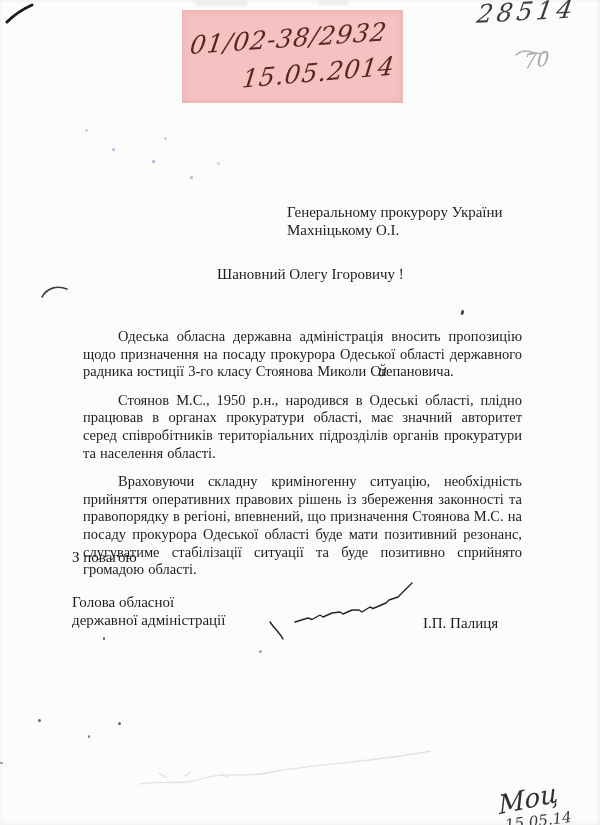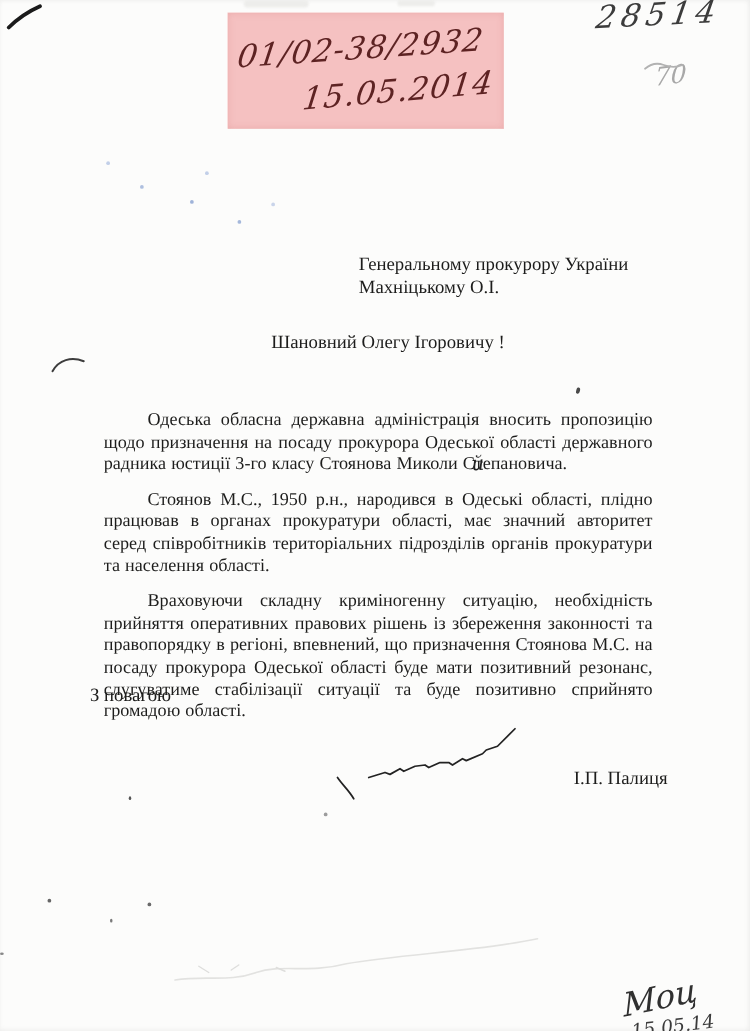--- a/index.html
+++ b/index.html
@@ -22,21 +22,21 @@
   .pencil70{left:524px;top:48px;font-size:20px;color:#a8a8a8;transform:rotate(-8deg) skewX(-10deg);}
   
   .typed{font-size:15px;line-height:17.5px;}
   .recipient{left:287px;top:204px;}
   .salutation{left:217px;top:266px;}
   .body-block{left:72px;top:317px;width:461px;text-align:justify;font-size:14.5px;line-height:17.6px;word-spacing:0.5px;}
   .body-block p{margin:11px;text-indent:35px;}
   .correction{left:377px;top:361px;font-size:16px;color:#222;transform:rotate(-4deg);}
   .closing{left:72px;top:549px;font-family:Liberation Serif, serif;}
   .signer-title{left:72px;top:594px;line-height:17.5px;}
-  .signer-name{left:423px;top:615px;margin-left:36px;}
+  .signer-name{left:423px;top:615px;}
   .bottom-initials{left:498px;top:784px;font-size:26px;color:#303030;transform:rotate(-12deg) skewX(-8deg);white-space:nowrap;}
   .bottom-date{left:505px;top:812px;font-size:15px;color:#3a3a3a;transform:rotate(-7deg);white-space:nowrap;}
   
   .speck{border-radius:50%;}
   .smudge{background:#ededeb;border-radius:4px;filter:blur(1px);}
   svg{display:block;}
 </style>
 </head>
 <body>
 
@@ -84,20 +84,24 @@
   <div class="abs body-block">
     <p>Одеська обласна державна адміністрація вносить пропозицію щодо призначення на посаду прокурора Одеської області державного радника юстиції 3-го класу Стоянова Миколи Степановича.</p>
     <p>Стоянов М.С., 1950 р.н., народився в Одеські області, плідно працював в органах прокуратури області, має значний авторитет серед співробітників територіальних підрозділів органів прокуратури та населення області.</p>
     <p>Враховуючи складну криміногенну ситуацію, необхідність прийняття оперативних правових рішень із збереження законності та правопорядку в регіоні, впевнений, що призначення Стоянова М.С. на посаду прокурора Одеської області буде мати позитивний резонанс, слугуватиме стабілізації ситуації та буде позитивно сприйнято громадою області.</p>
   </div>
 
   <div class="abs hand correction">й</div>
 
   <div class="abs typed closing">З повагою</div>
 
+  <div class="abs typed signer-title">
+    <div>Голова обласної</div>
+    <div>державної адміністрації</div>
+  </div>
 
   <svg class="abs" style="left:252px;top:570px;" width="170" height="75" viewBox="0 0 170 75">
     <path d="M43,52 L56,48 L60,49.5 L68,45 L71,47 L80,43 L88,42 L91,44 L100,40 L107,40 L110,42 L118,37 L121,38.5 L134,33 L137,30 L146,27 L160,13" stroke="#232323" stroke-width="1.4" fill="none" stroke-linejoin="round" stroke-linecap="round"></path>
     <path d="M18,52 C22,58 27,62 31,69" stroke="#232323" stroke-width="1.4" fill="none" stroke-linecap="round"></path>
   </svg>
 
   <div class="abs typed signer-name">І.П. Палиця</div>
 
   <div class="abs speck" style="left:103px;top:637px;width:2px;height:3px;background:#555;"></div>
   <div class="abs speck" style="left:259px;top:650px;width:3px;height:3px;background:#9c9c9c;"></div>

